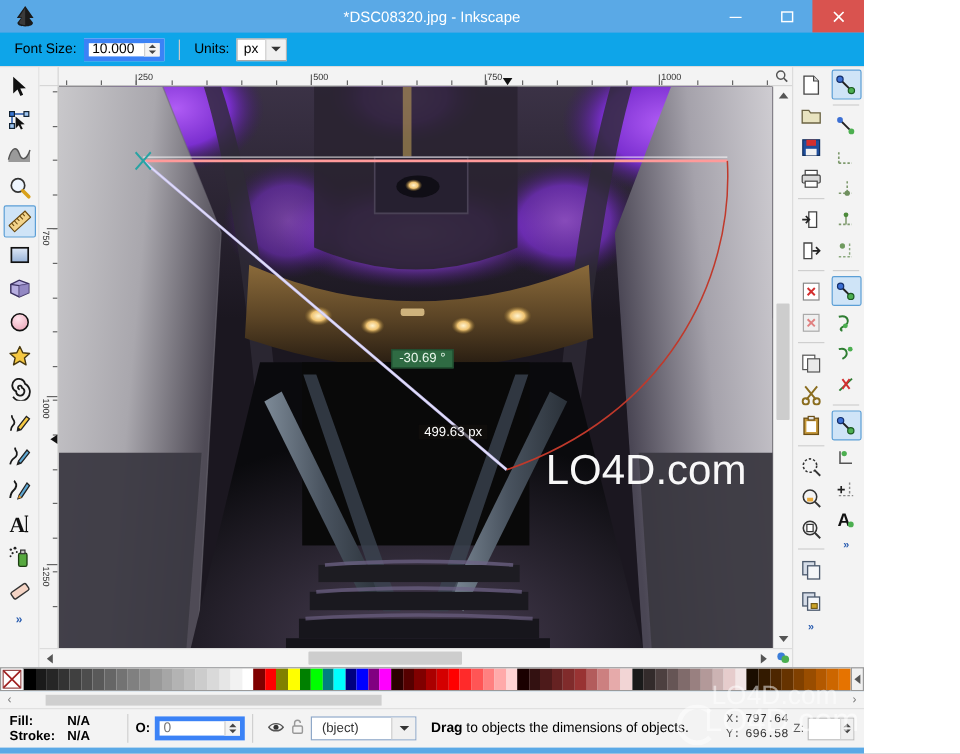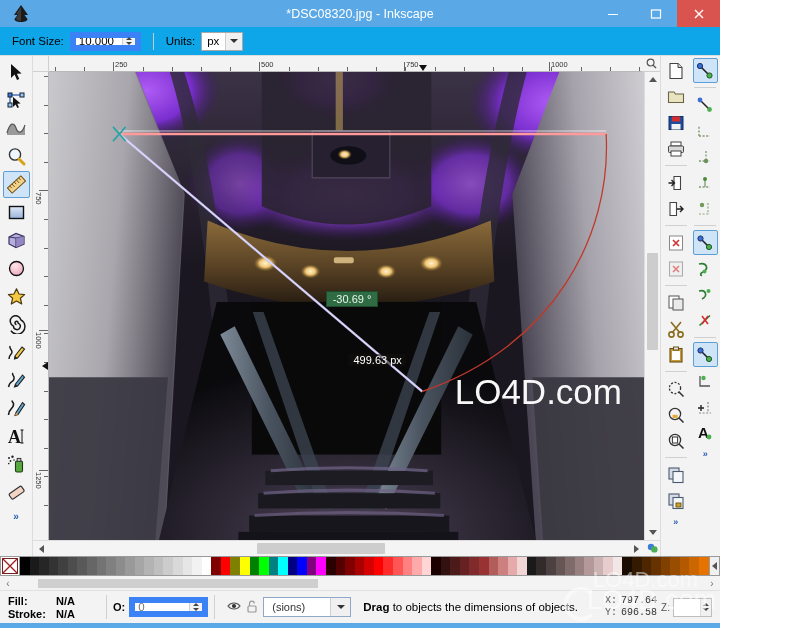--- a/index.html
+++ b/index.html
@@ -63,21 +63,21 @@
   .toolopts {
     height: 29px; flex: 0 0 29px;
     background: #0ea5e9;
     display: flex; align-items: center;
     padding-left: 12px; gap: 6px;
     border-bottom: 1px solid #dcdcdc;
   }
   .lbl { font-size: 11.5px; color: #000; }
   .spin {
     display: flex; align-items: stretch;
-    border: 6px solid #3b82f6; background: #fff; height: 19px;
+    border: 4px solid #3b82f6; background: #fff; height: 19px;
   }
   .spin input {
     border: 0; outline: 0; width: 46px; padding: 0 3px;
     font-family: "Liberation Sans", sans-serif; font-size: 11.5px;
     background: transparent; color: #000;
   }
   .spin .arrows {
     width: 13px; border-left: 1px solid #cfcfcf;
     background: #f3f3f3;
     display: flex; flex-direction: column; justify-content: center; align-items: center;
@@ -1052,21 +1052,21 @@
             <circle cx="7" cy="6" r="2.1" fill="#333"></circle>
           </svg>
       </span>
       <span>
         <svg width="12" height="13" viewBox="0 0 12 13">
             <path d="M3.5 6 L3.5 3.6 A2.4 2.4 0 0 1 8.3 3.6" fill="none" stroke="#999" stroke-width="1.2"></path>
             <rect x="2" y="6" width="8" height="6" rx="1" fill="none" stroke="#999" stroke-width="1.2"></rect>
           </svg>
       </span>
       <div class="layer-combo">
-        <span class="lv">(sions)</span>
+        <span class="lv">(bject)</span>
         <span class="lb">
             <i class="caret"></i>
           </span>
       </div>
     </div>
 
     <div class="hint">
       <b>Drag</b><span> to objects the dimensions of objects.</span>
     </div>
 

